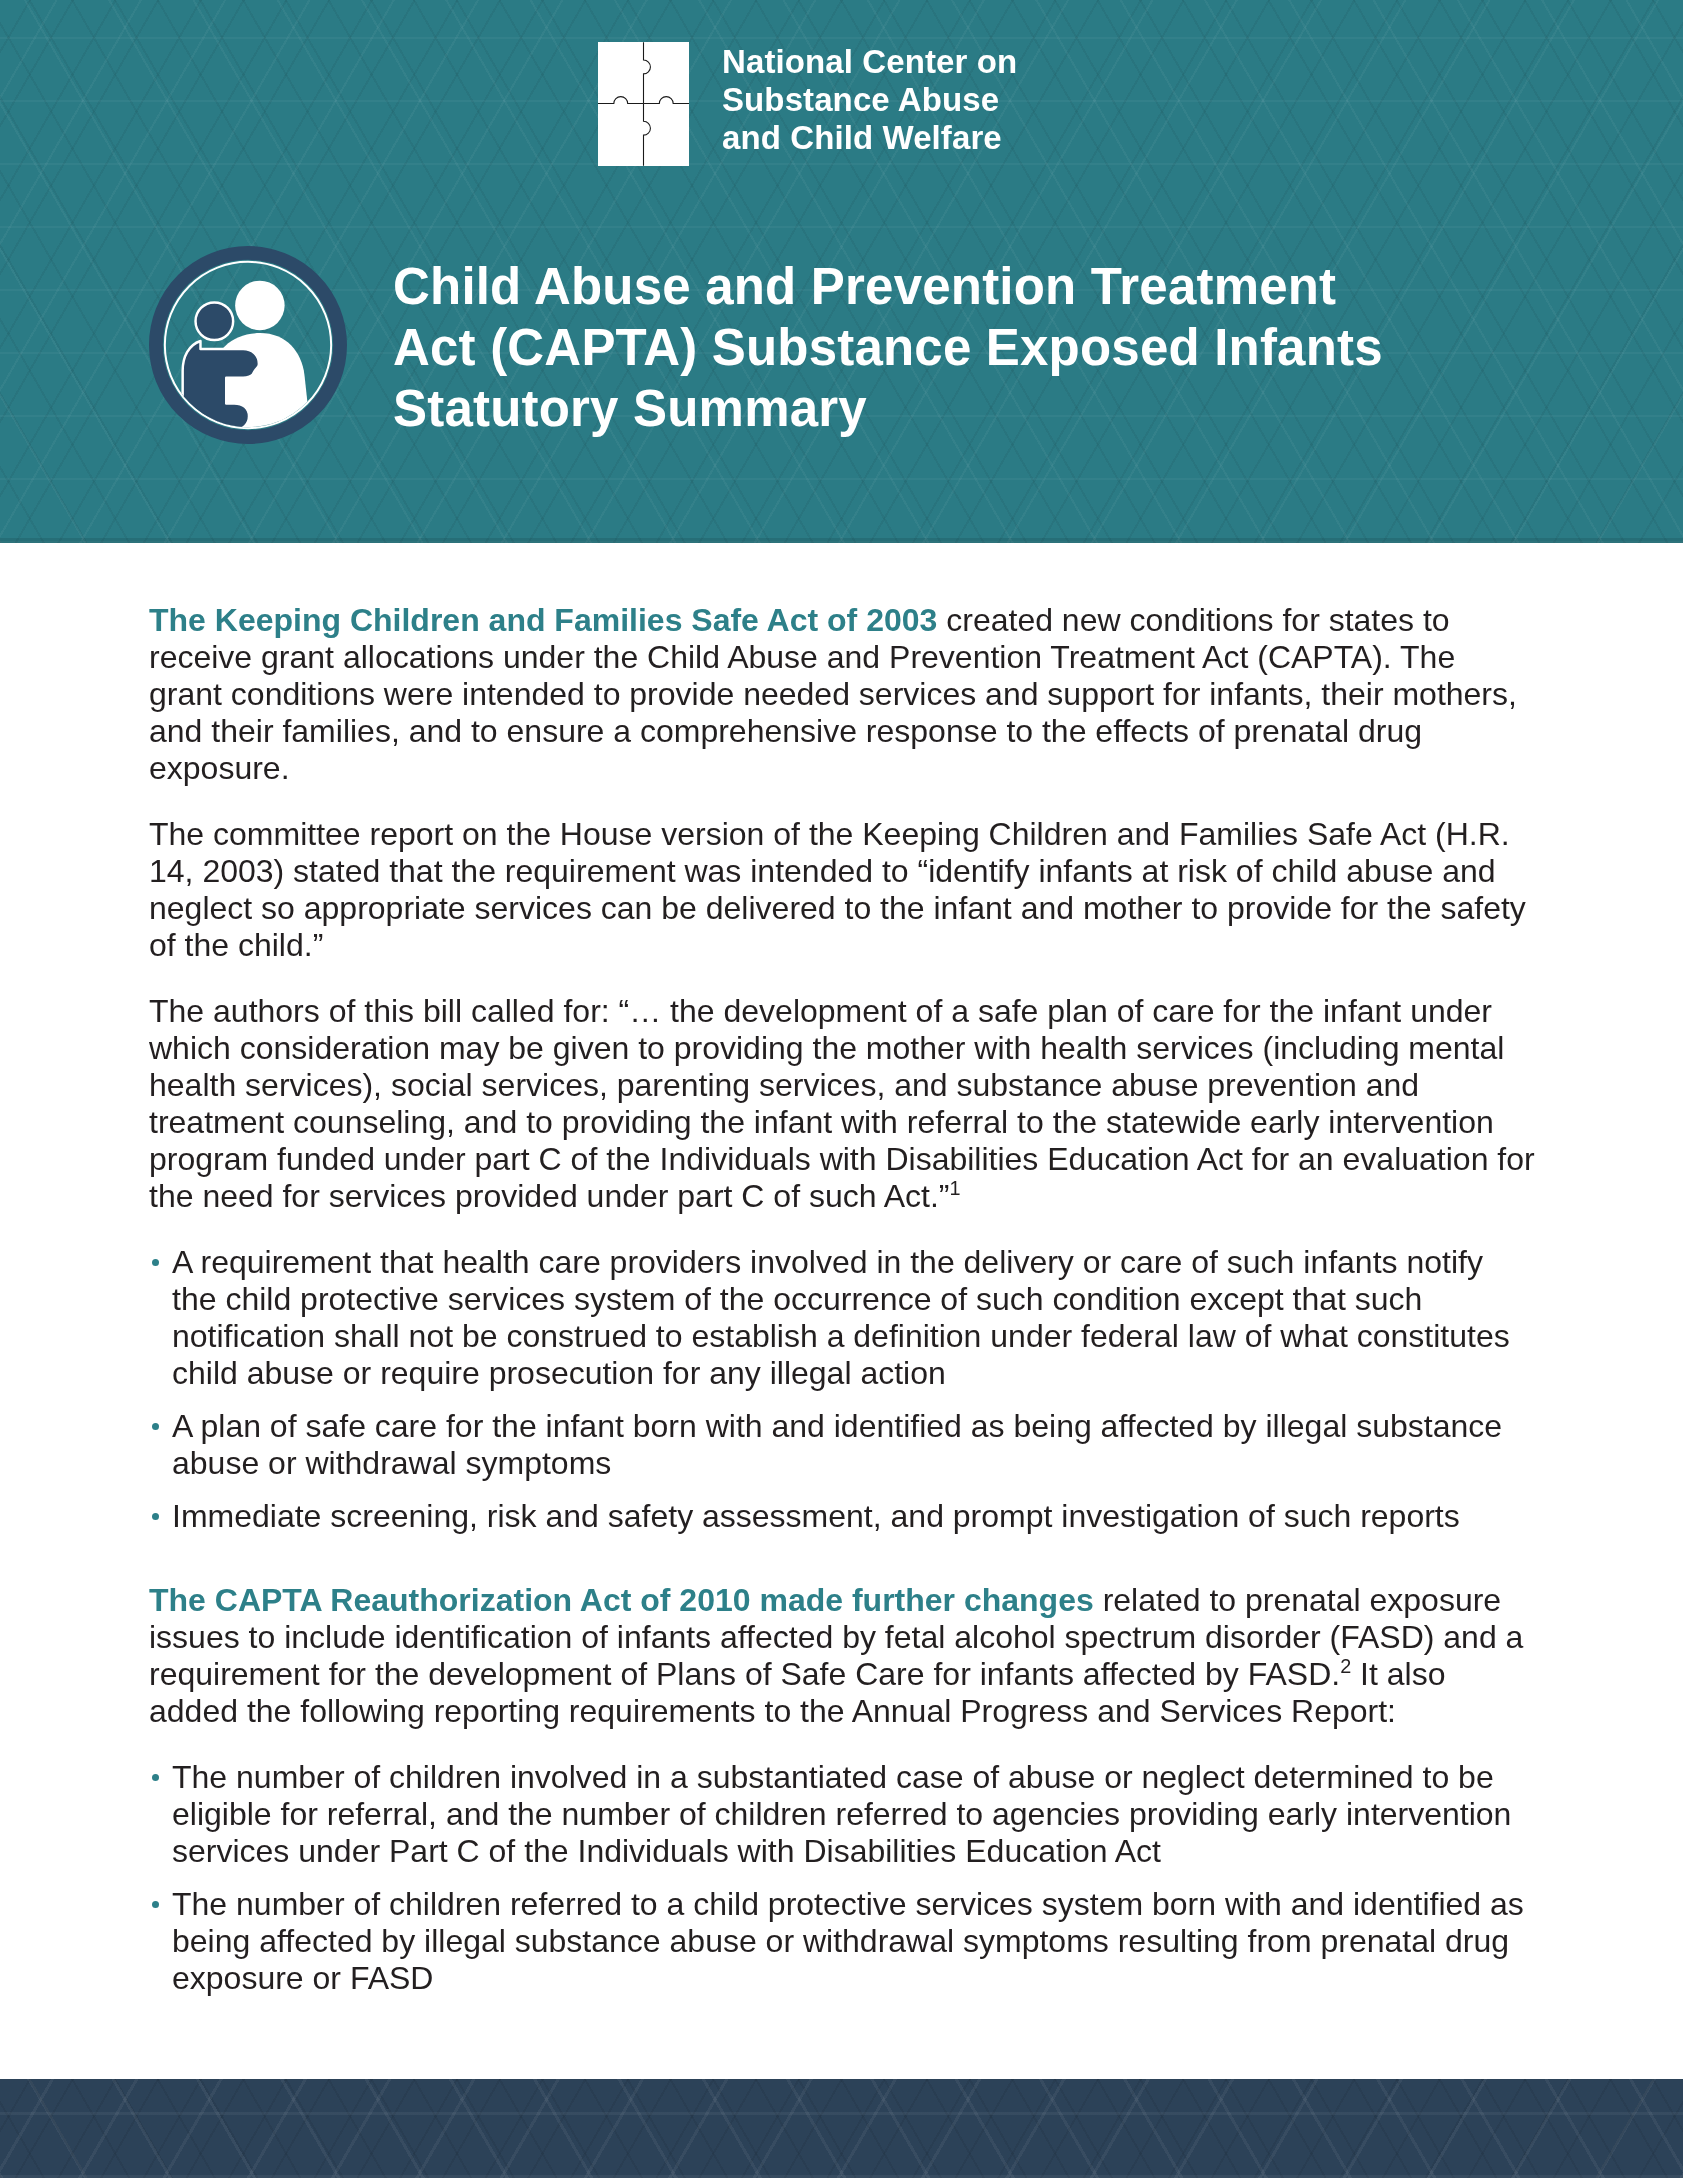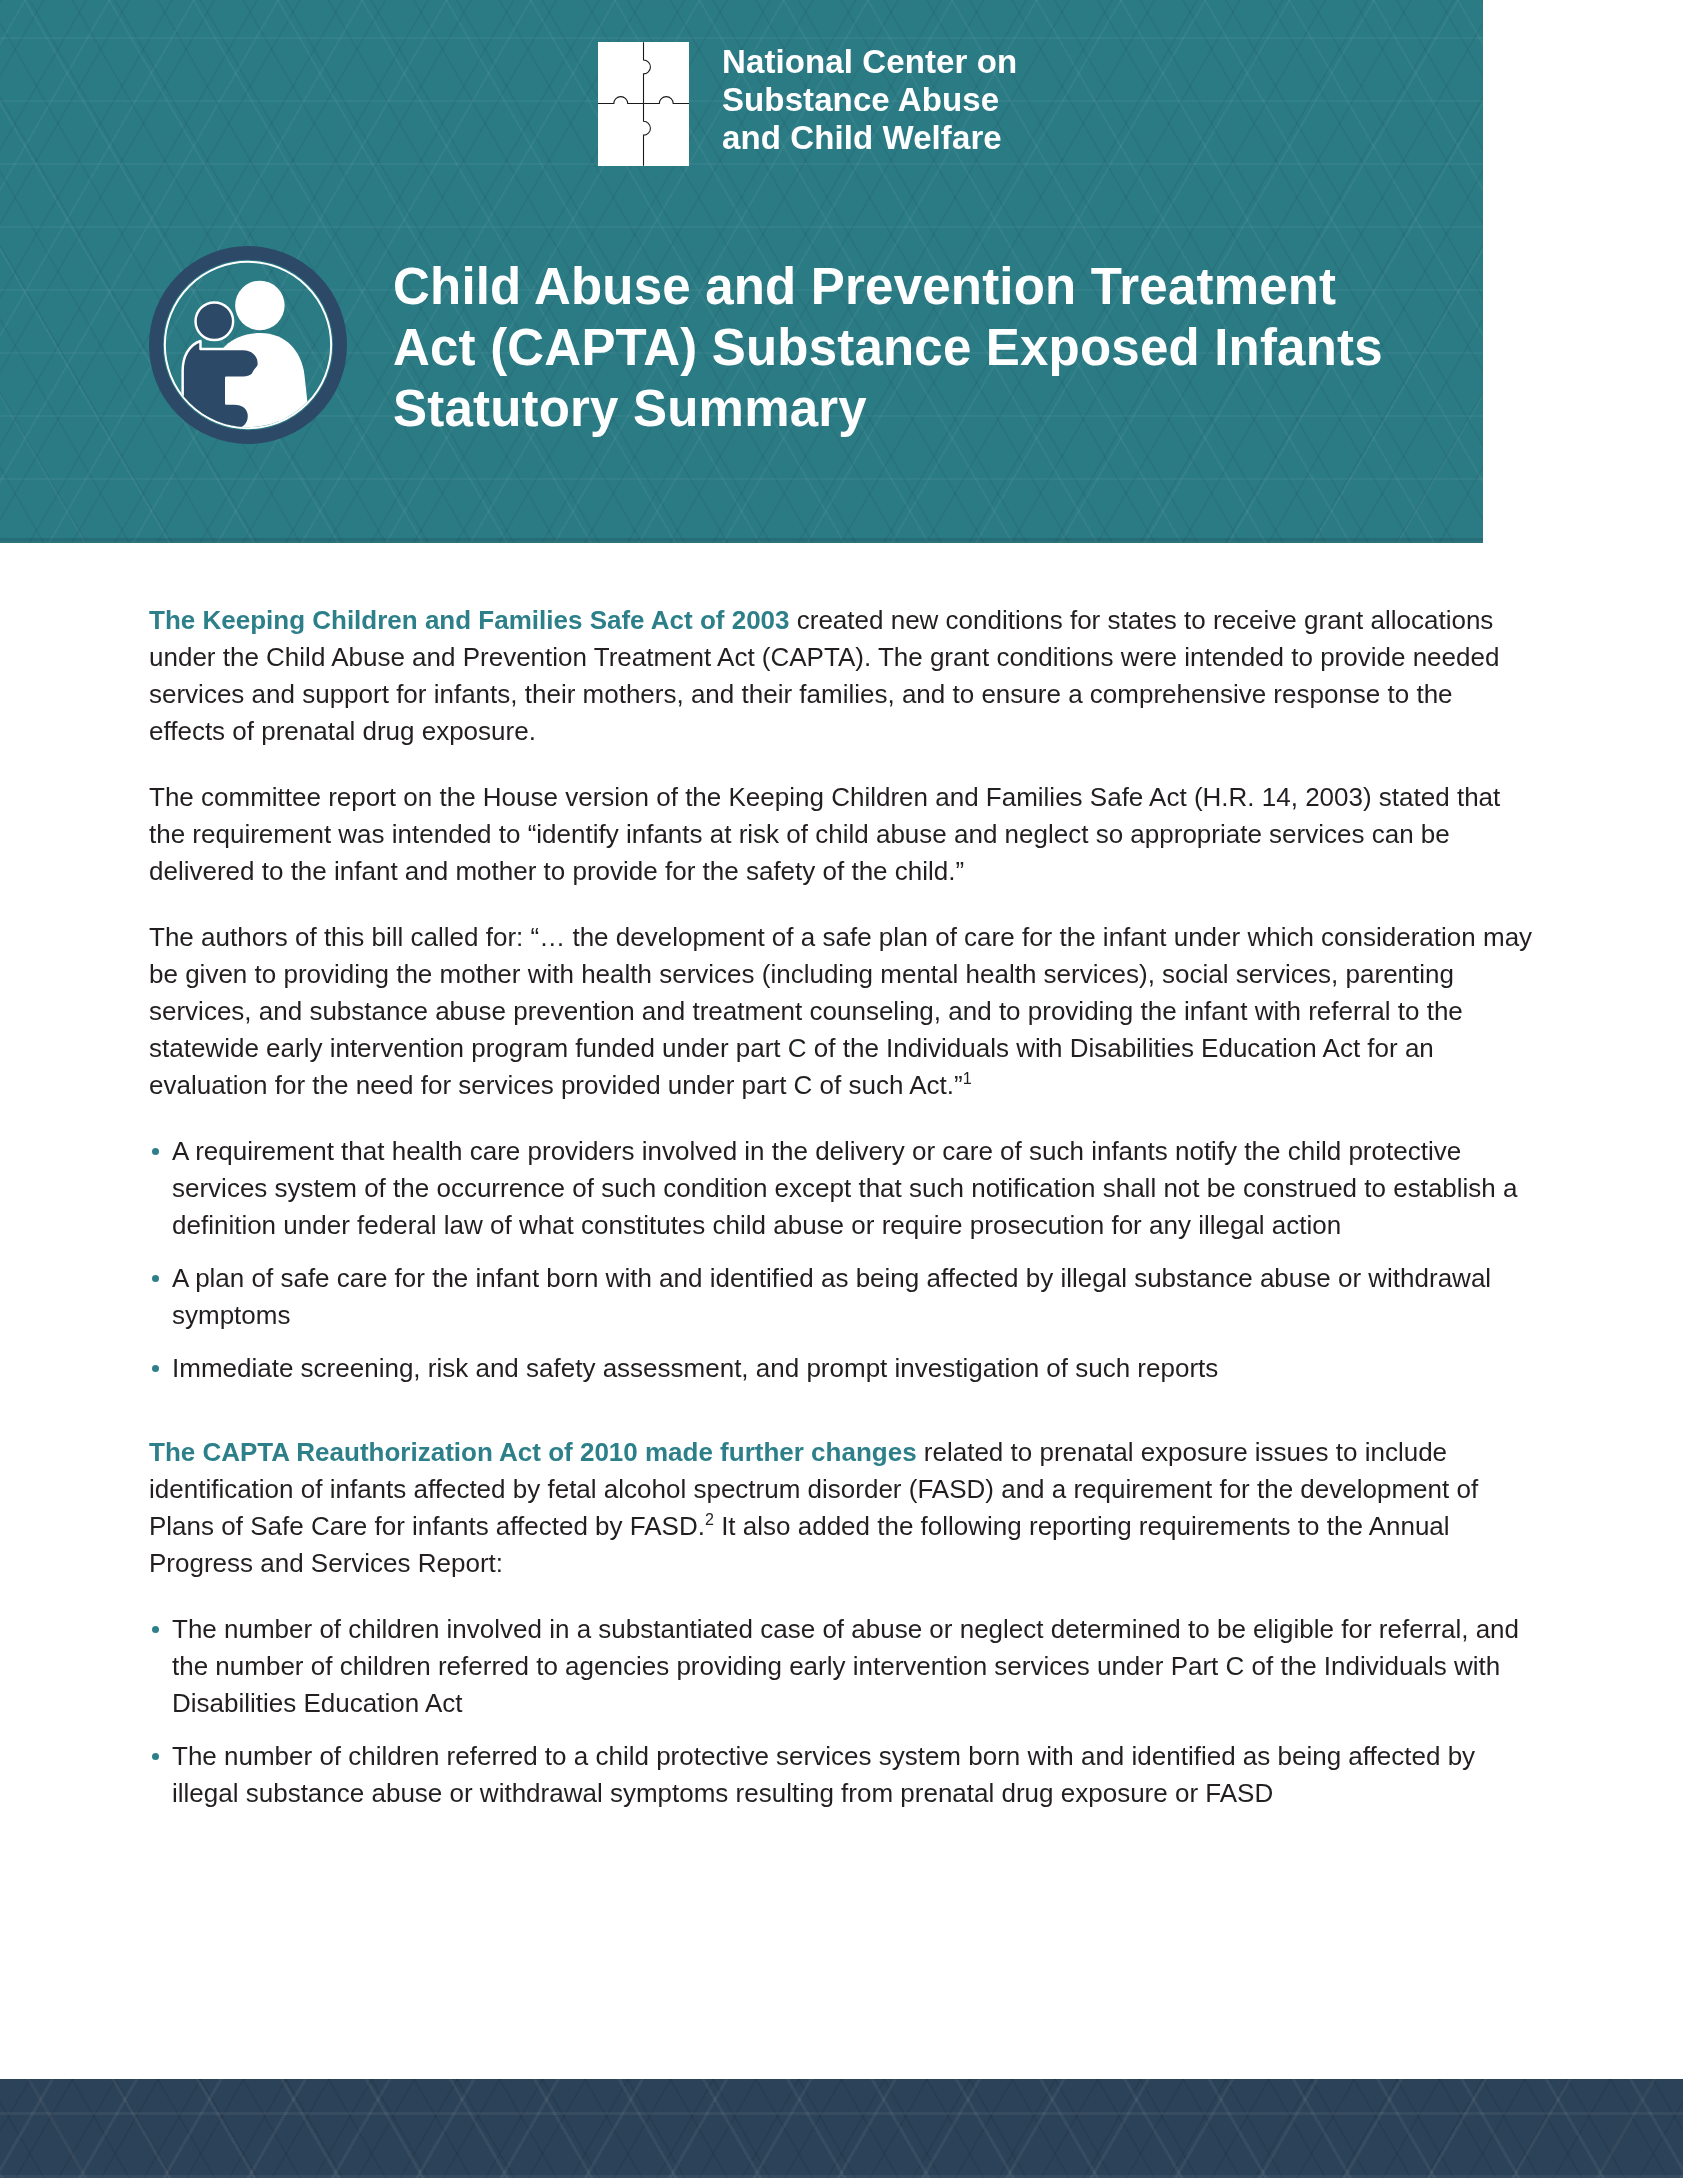--- a/index.html
+++ b/index.html
@@ -7,21 +7,21 @@
     width:1683px; height:2178px;
     background:#ffffff;
     font-family:"Liberation Sans", sans-serif;
     -webkit-font-smoothing:antialiased;
     overflow:hidden;
     position:relative;
   }
 
   
   .header {
-    position:absolute; left:0; top:0; width:1483px; height:543px;
+    position:absolute; left:0; top:0; width:1683px; height:543px;
     background-color:#2b7b85;
     overflow:hidden;
   }
   .header .pattern {
     position:absolute; inset:0;
     opacity:1;
     background-image:
       repeating-linear-gradient(60deg,  rgba(255,255,255,0.045) 0 2px, rgba(0,0,0,0) 2px 73px),
       repeating-linear-gradient(-60deg, rgba(255,255,255,0.045) 0 2px, rgba(0,0,0,0) 2px 73px),
       repeating-linear-gradient(0deg,   rgba(255,255,255,0.040) 0 2px, rgba(0,0,0,0) 2px 63px),
@@ -67,21 +67,21 @@
     line-height:61px;
     letter-spacing:0.2px;
     white-space:pre-line;
     padding-top:10px;
   }
 
   
   .content {
     position:absolute; left:149px; top:602px; width:1386px;
     color:#231f20;
-    font-size:26px;
+    font-size:32px;
     line-height:37px;
   }
   .content p { margin:0 0 29px 0; }
   .lead-head { color:#2d8089; font-weight:bold; }
   sup { font-size:0.62em; vertical-align:super; line-height:0; }
 
   ul.bullets { list-style:none; margin:0 0 29px 0; padding:0; }
   ul.bullets li {
     position:relative;
     padding-left:23px;

